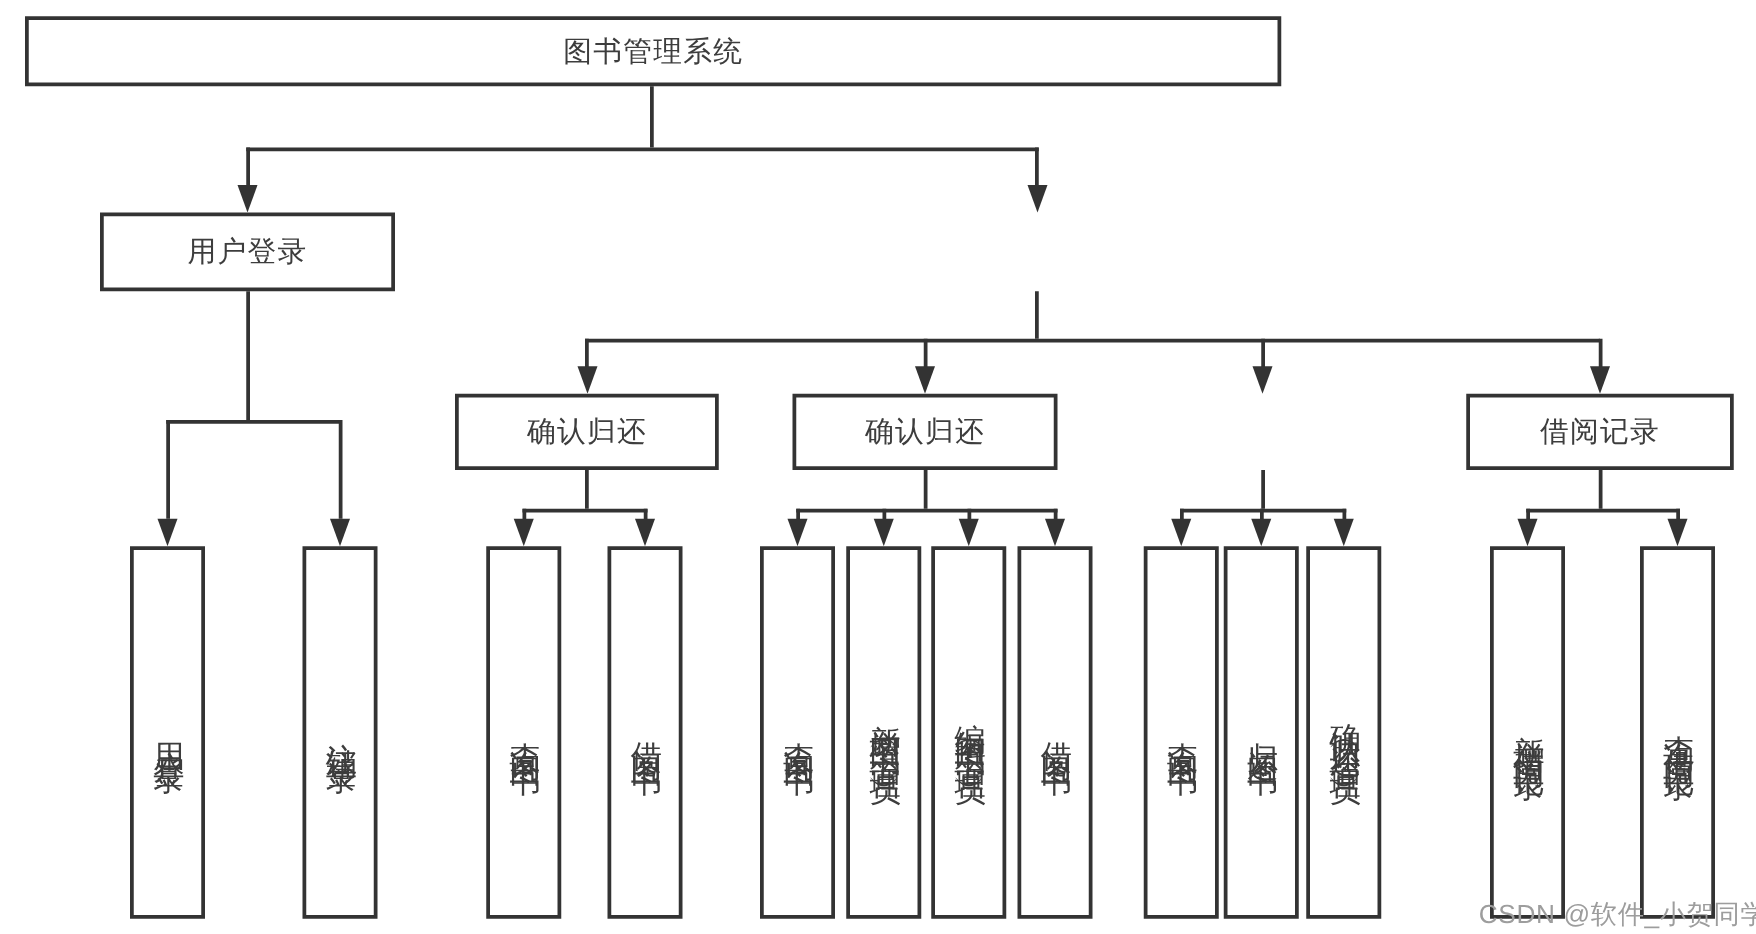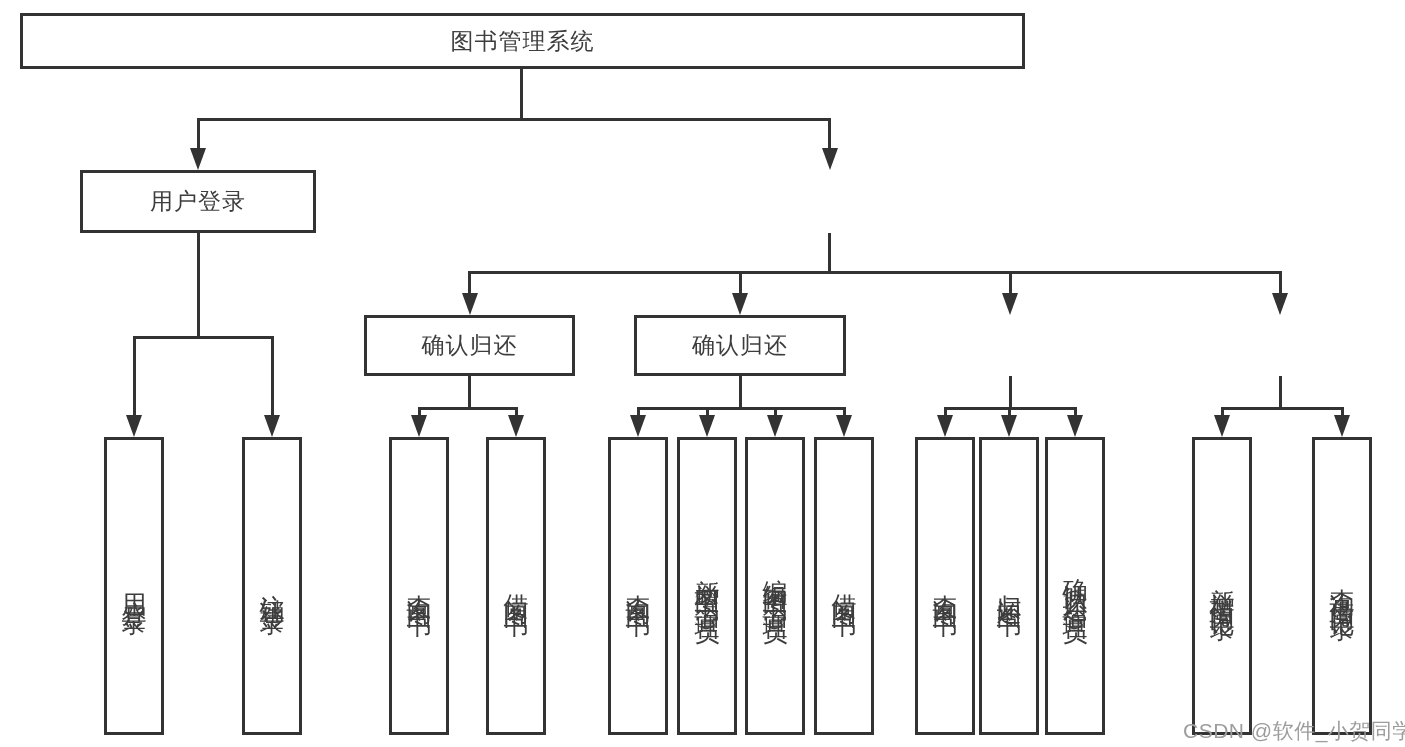--- a/index.html
+++ b/index.html
@@ -59,20 +59,21 @@
   <div class="arrow" style="left:461.5px; top:293px;"></div>
   <div class="vline" style="left:738.5px; top:271px; height:24px;"></div>
   <div class="arrow" style="left:732px; top:293px;"></div>
   <div class="vline" style="left:1008.5px; top:271px; height:24px;"></div>
   <div class="arrow" style="left:1002px; top:293px;"></div>
   <div class="vline" style="left:1278.5px; top:271px; height:24px;"></div>
   <div class="arrow" style="left:1272px; top:293px;"></div>
 
   <div class="box h-label" style="left:364px; top:315px; width:211px; height:61px;">确认归还</div>
   <div class="box h-label" style="left:634px; top:315px; width:212px; height:61px;">确认归还</div>
+  <div class="box h-label" style="left:1173px; top:315px; width:214px; height:61px;">借阅记录</div>
 
   <div class="vline" style="left:468px; top:376px; height:31px;"></div>
   <div class="hline" style="left:417.5px; top:407px; width:100px;"></div>
   <div class="vline" style="left:417.5px; top:407px; height:10px;"></div>
   <div class="arrow" style="left:411px; top:415px;"></div>
   <div class="vline" style="left:514.5px; top:407px; height:10px;"></div>
   <div class="arrow" style="left:508px; top:415px;"></div>
 
   <div class="vline" style="left:738.5px; top:376px; height:31px;"></div>
   <div class="hline" style="left:636.5px; top:407px; width:209px;"></div>

